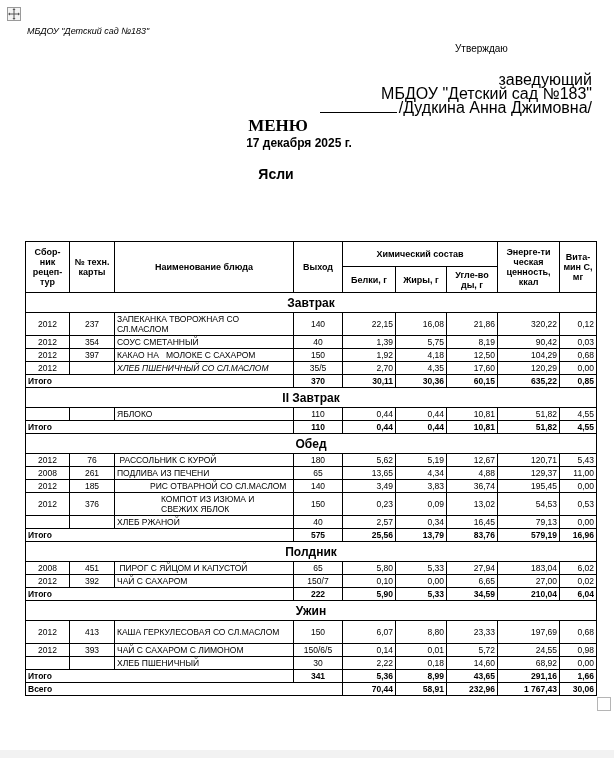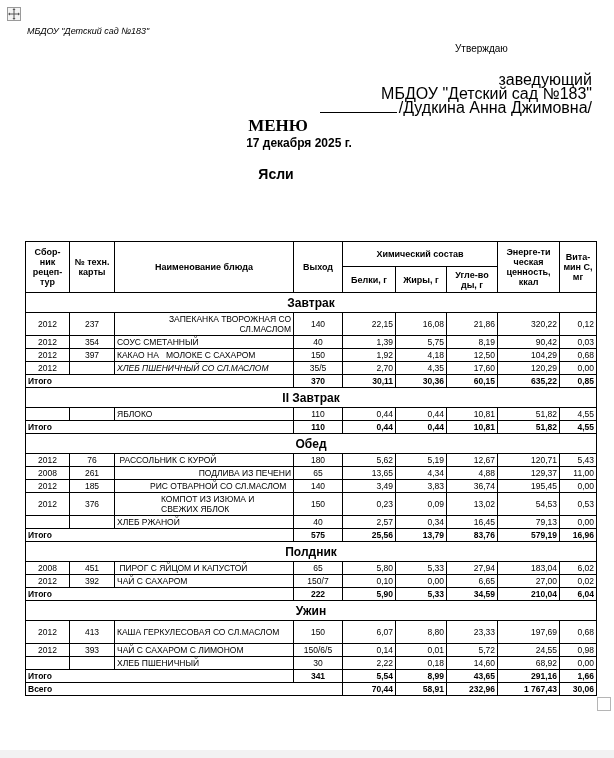--- a/index.html
+++ b/index.html
@@ -80,21 +80,21 @@
       <th>Угле-во ды, г</th>
     </tr>
   </thead>
   <tbody id="tbody">
       <tr class="sec">
         <td colspan="9">Завтрак</td>
       </tr>
       <tr class="row2">
         <td class="c">2012</td>
         <td class="c">237</td>
-        <td class="l" style="white-space: pre-wrap; text-align: right;">ЗАПЕКАНКА ТВОРОЖНАЯ СО СЛ.МАСЛОМ</td>
+        <td class="l" style="white-space: pre-wrap;">ЗАПЕКАНКА ТВОРОЖНАЯ СО СЛ.МАСЛОМ</td>
         <td class="c">140</td>
         <td class="r">22,15</td>
         <td class="r">16,08</td>
         <td class="r">21,86</td>
         <td class="r">320,22</td>
         <td class="r">0,12</td>
       </tr>
       <tr class="row">
         <td class="c">2012</td>
         <td class="c">354</td>
@@ -170,21 +170,21 @@
         <td class="c">180</td>
         <td class="r">5,62</td>
         <td class="r">5,19</td>
         <td class="r">12,67</td>
         <td class="r">120,71</td>
         <td class="r">5,43</td>
       </tr>
       <tr class="row">
         <td class="c">2008</td>
         <td class="c">261</td>
-        <td class="l" style="white-space: pre-wrap; text-align: right;">ПОДЛИВА ИЗ ПЕЧЕНИ</td>
+        <td class="l" style="white-space: pre-wrap;">ПОДЛИВА ИЗ ПЕЧЕНИ</td>
         <td class="c">65</td>
         <td class="r">13,65</td>
         <td class="r">4,34</td>
         <td class="r">4,88</td>
         <td class="r">129,37</td>
         <td class="r">11,00</td>
       </tr>
       <tr class="row">
         <td class="c">2012</td>
         <td class="c">185</td>
@@ -293,21 +293,21 @@
         <td class="c">30</td>
         <td class="r">2,22</td>
         <td class="r">0,18</td>
         <td class="r">14,60</td>
         <td class="r">68,92</td>
         <td class="r">0,00</td>
       </tr>
       <tr class="tot">
         <td colspan="3">Итого</td>
         <td class="c">341</td>
-        <td class="r">5,54</td>
+        <td class="r">5,36</td>
         <td class="r">8,99</td>
         <td class="r">43,65</td>
         <td class="r">291,16</td>
         <td class="r">1,66</td>
       </tr>
       <tr class="tot">
         <td colspan="4">Всего</td>
         <td class="r">70,44</td>
         <td class="r">58,91</td>
         <td class="r">232,96</td>

